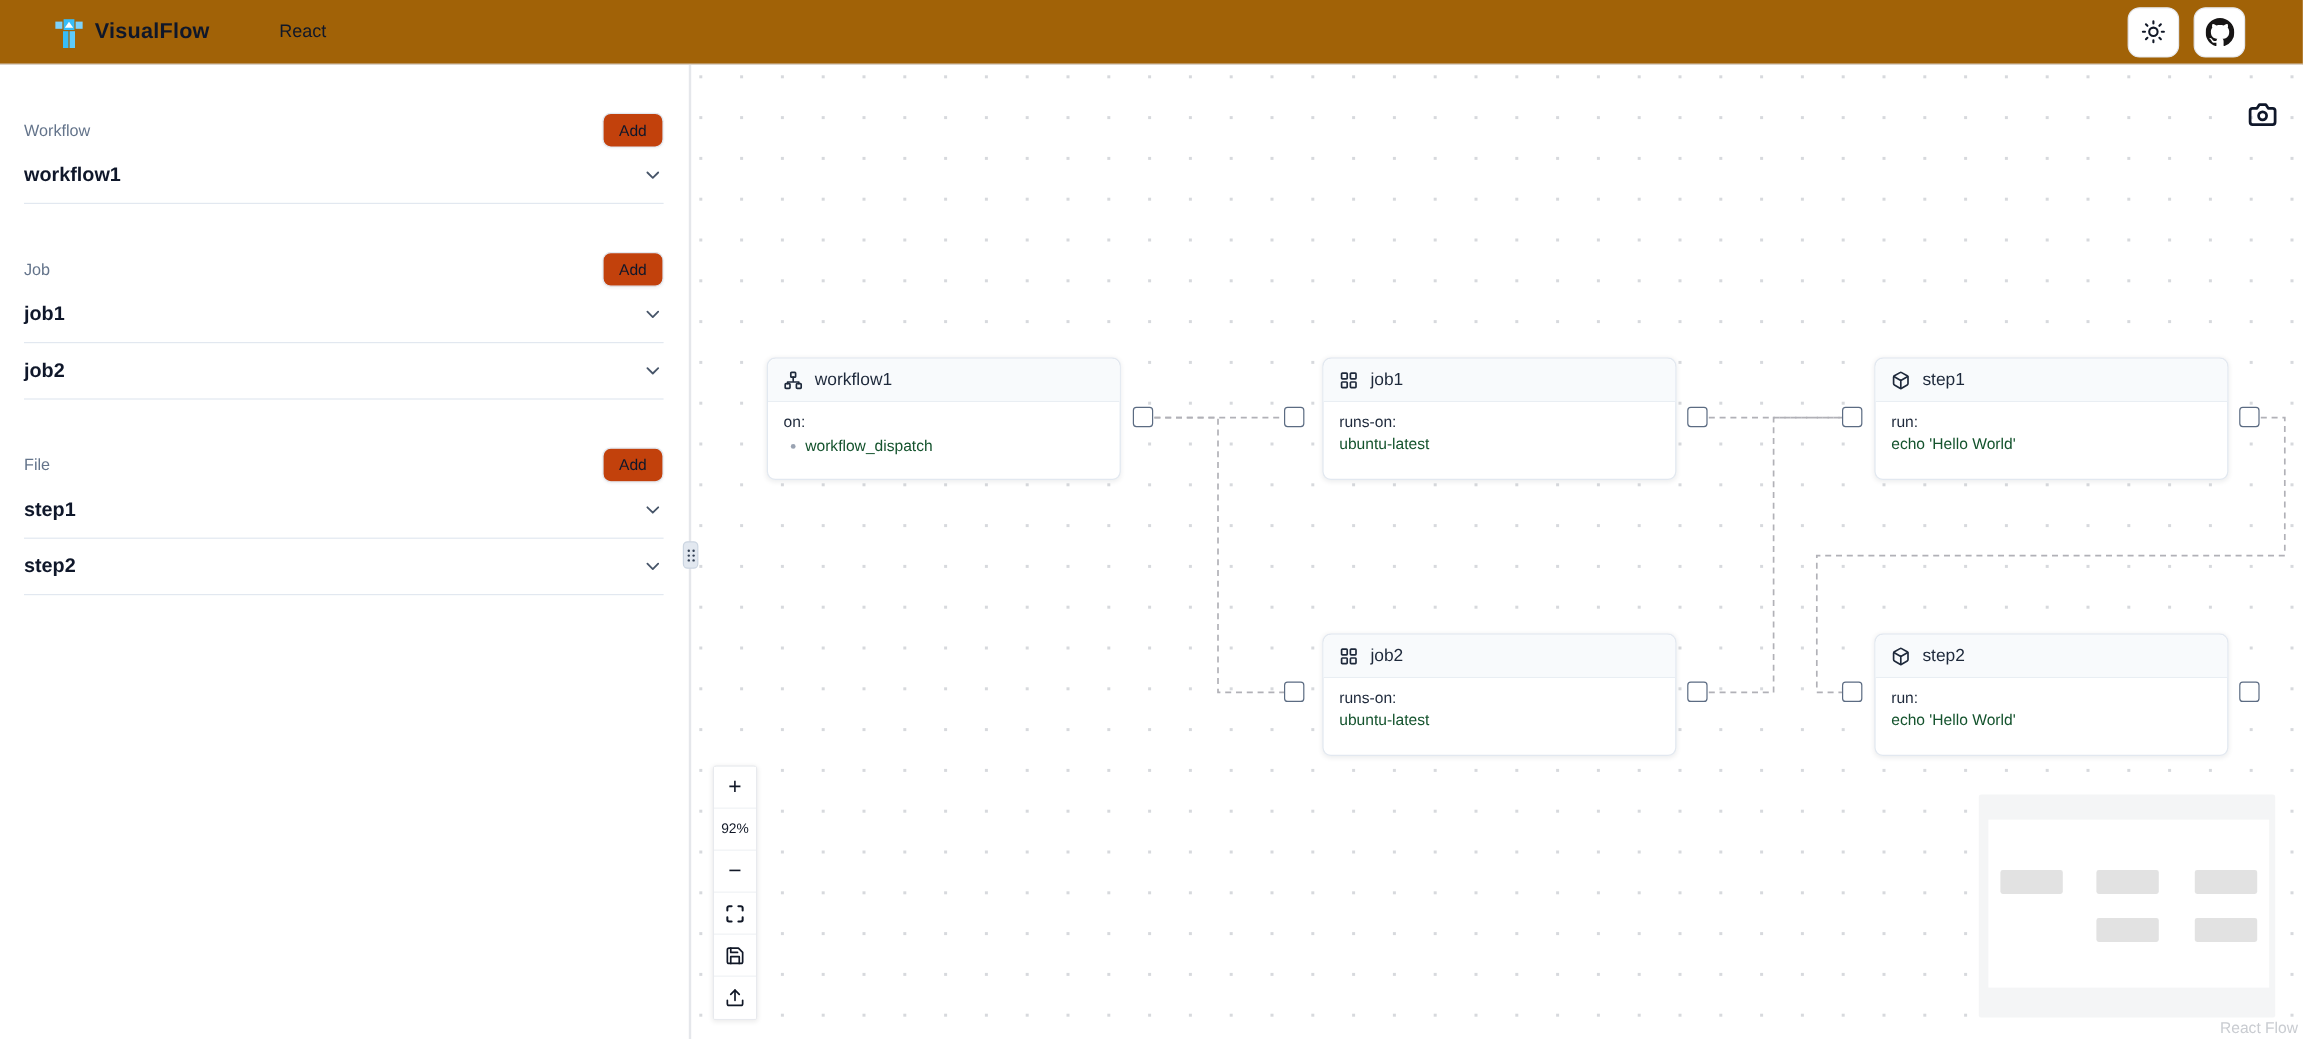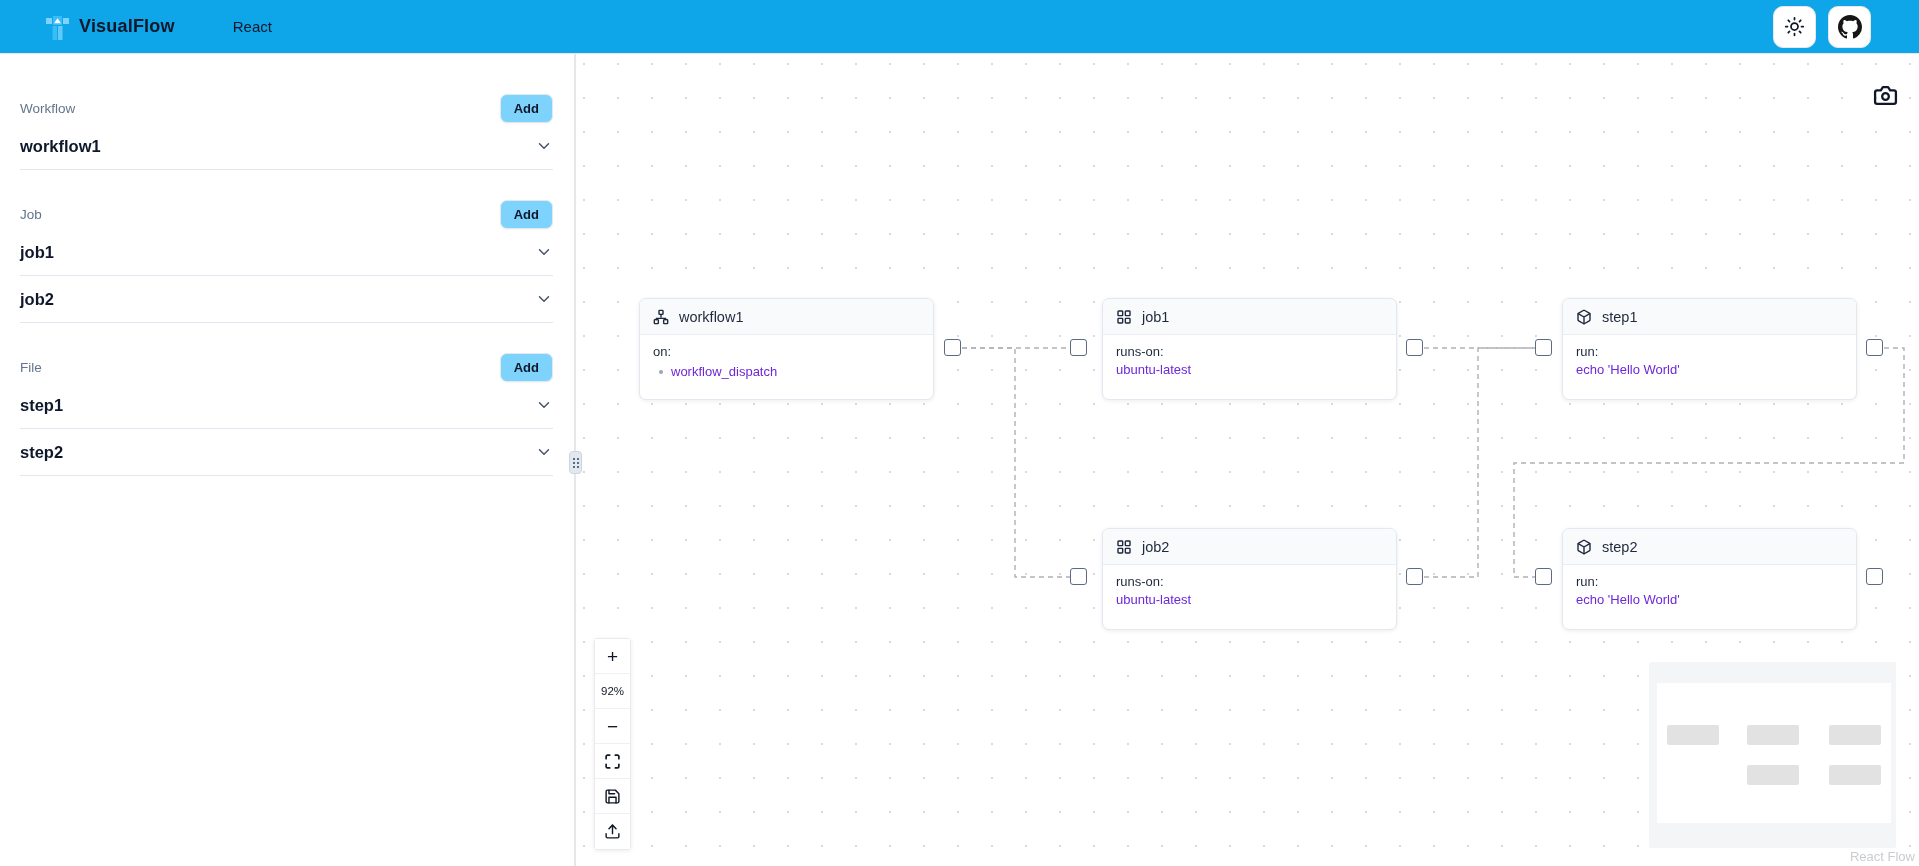--- a/index.html
+++ b/index.html
@@ -1,36 +1,36 @@
 <!DOCTYPE html>
 <html><head>
 <meta charset="utf-8">
 <style>
   * { margin:0; padding:0; box-sizing:border-box; }
   html,body { width:1919px; height:866px; overflow:hidden;
     font-family:"Liberation Sans", sans-serif; background:#fff; color:#0f172a; }
 
   
-  .navbar { position:absolute; top:0; left:0; right:0; height:54px; background:#0ea5e9;
+  .navbar { position:absolute; top:0; left:0; right:0; height:54px; background:#a16207;
     border-bottom:1px solid #e5e7eb; display:flex; align-items:center; z-index:30; }
   .brand { display:flex; align-items:center; gap:10px; margin-left:46px; }
   .brand-title { font-size:18px; font-weight:700; color:#0f172a; letter-spacing:.2px; }
   .menu-item { margin-left:58px; font-size:15px; font-weight:500; color:#0f172a; cursor:pointer; }
   .nav-right { margin-left:auto; margin-right:48px; display:flex; gap:12px; }
   .icon-btn { width:43px; height:42px; border:1px solid #e5e7eb; border-radius:10px;
     background:#fff; display:flex; align-items:center; justify-content:center; cursor:pointer; }
 
   
   .sidebar { position:absolute; top:54px; left:0; width:574px; bottom:0; background:#fff;
     padding:39px 21px 0 20px; }
-  .section { margin-bottom:29px; }
+  .section { margin-bottom:39px; }
   .section-header { display:flex; align-items:center; justify-content:space-between; height:30px; }
   .section-label { font-size:13.5px; color:#64748b; }
-  .add-btn { height:29px; padding:0 13px; background:#7dd3fc; border:1px solid #e2e8f0; border-radius:7px;
-    font-size:13px; font-weight:700; color:#0f172a; cursor:pointer; box-shadow:0 1px 2px rgba(0,0,0,.04);
+  .add-btn { height:29px; padding:0 13px; background:#c2410c; border:1px solid #e2e8f0; border-radius:7px;
+    font-size:13px; font-weight:400; color:#0f172a; cursor:pointer; box-shadow:0 1px 2px rgba(0,0,0,.04);
     font-family:"Liberation Sans", sans-serif; }
   .side-item { display:flex; align-items:center; justify-content:space-between;
     height:47px; border-bottom:1px solid #e2e8f0; cursor:pointer; }
   .side-item-title { font-size:16.5px; font-weight:700; color:#0f172a; }
 
   
   .separator { position:absolute; top:54px; bottom:0; left:574px; width:2px; background:#e5e7eb; z-index:20; }
   .grip { position:absolute; top:451px; left:569px; width:13px; height:23px; background:#e2e8f0;
     border:1px solid #cbd5e1; border-radius:4px; z-index:21; display:flex; align-items:center;
     justify-content:center; cursor:col-resize; }
@@ -44,21 +44,21 @@
   .edges { position:absolute; inset:0; }
   .edge { fill:none; stroke:#b1b1b7; stroke-width:1.4; stroke-dasharray:5 4; }
 
   .node { position:absolute; width:295px; height:102px; background:#fff; border:1px solid #e2e8f0;
     border-radius:7px; box-shadow:0 1px 4px rgba(15,23,42,.08); }
   .node-header { height:36px; display:flex; align-items:center; gap:10px; padding:0 13px;
     background:#f8fafc; border-bottom:1px solid #e9eef3; border-radius:7px 7px 0 0; }
   .node-title { font-size:14.5px; font-weight:500; color:#1e293b; }
   .node-body { padding:9px 13px 0; }
   .node-field-label { font-size:13px; font-weight:400; color:#1e293b; }
-  .node-field-value { font-size:13px; color:#6d28d9; margin-top:3px; }
+  .node-field-value { font-size:13px; color:#14532d; margin-top:3px; }
   .bullet-row { display:flex; align-items:center; gap:8px; margin-top:5px; padding-left:6px; }
   .bullet-dot { width:4px; height:4px; border-radius:50%; background:#9aa3b2; flex:0 0 auto; }
 
   .handle { position:absolute; width:17px; height:17px; background:#fff; border:1.6px solid #5b6b82;
     border-radius:3px; cursor:crosshair; }
 
   
   .controls { position:absolute; left:18px; top:584px; width:37px; background:#fff;
     border:1px solid #e8eaee; box-shadow:0 1px 4px rgba(0,0,0,.08); border-radius:3px; z-index:5; }
   .ctrl-btn { width:100%; height:35px; background:#fff; border:none; border-bottom:1px solid #eef0f3;

